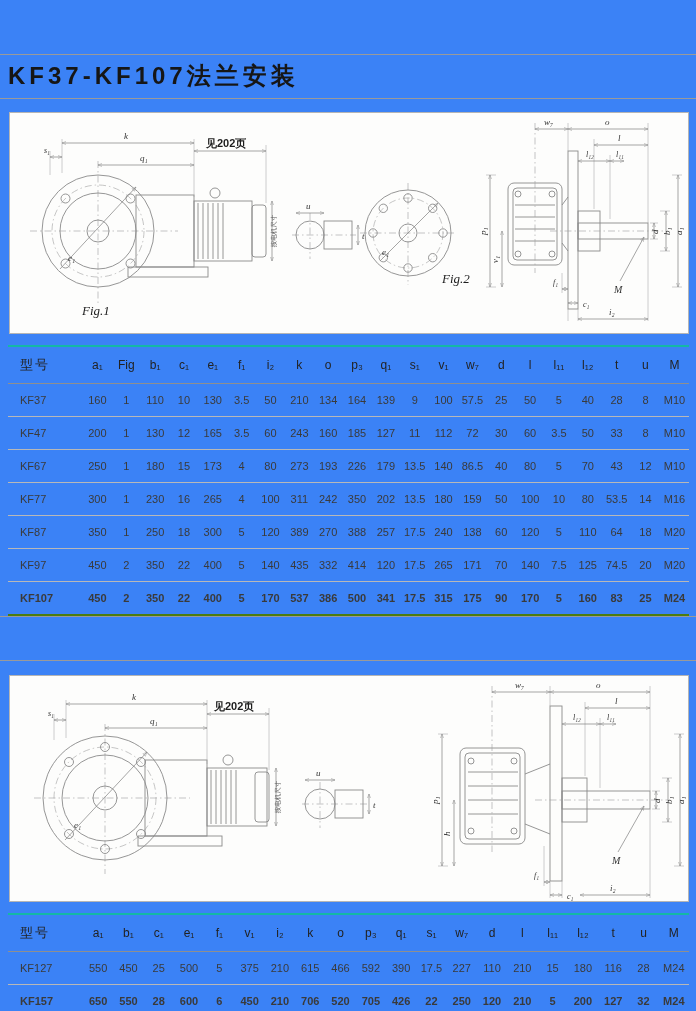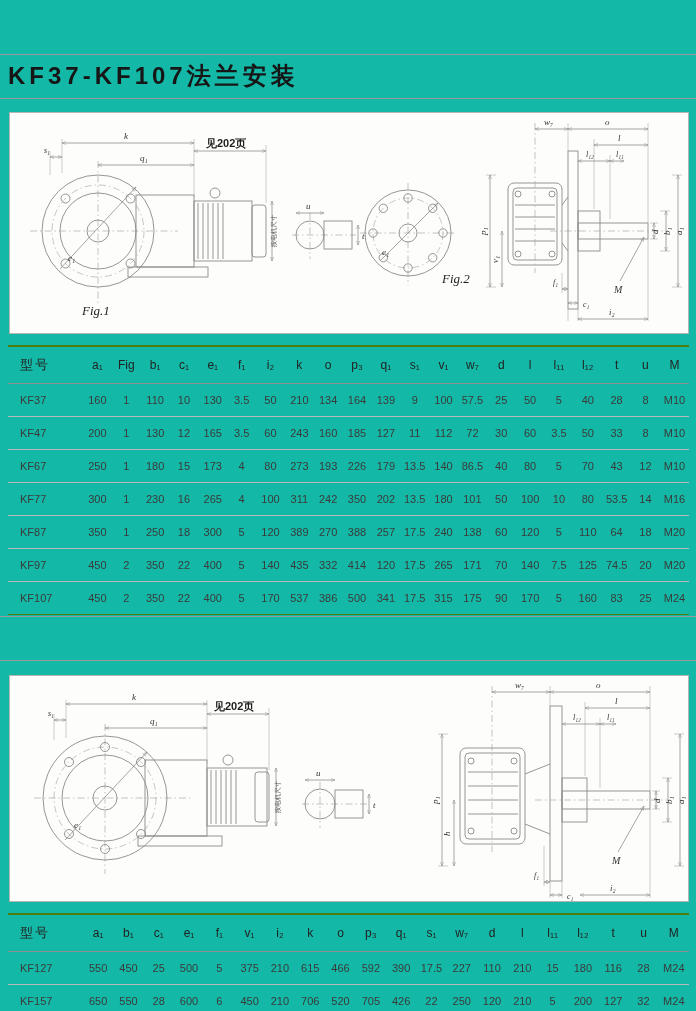--- a/index.html
+++ b/index.html
@@ -1,28 +1,28 @@
 <!DOCTYPE html>
 <html><head>
 <meta charset="utf-8">
 <style>
   html,body{margin:0;padding:0;}
-  .page{position:relative;width:696px;height:1011px;background:#14b8a6;overflow:hidden;
+  .page{position:relative;width:696px;height:1011px;background:#3b82f6;overflow:hidden;
         font-family:"Liberation Sans",sans-serif;color:#222;}
   .rule{position:absolute;left:0;width:696px;height:1px;background:#9a9a9a;}
   .sec-title{position:absolute;left:8px;font-size:24px;font-weight:bold;letter-spacing:4px;
              color:#161616;white-space:nowrap;}
   .panel{position:absolute;left:9px;width:678px;border:1px solid #b5b5b5;background:#fdfdfc;}
   
   .dim-table{position:absolute;left:8px;width:681px;border-collapse:collapse;table-layout:fixed;
              font-size:11px;color:#3a3a3a;}
   .dim-table th{height:34px;font-size:12px;font-weight:normal;color:#222;
-                border-top:2px solid #4d7c0f;border-bottom:1px solid #8f8f8f;text-align:center;}
+                border-top:2px solid #14b8a6;border-bottom:1px solid #8f8f8f;text-align:center;}
   .dim-table td{height:30px;text-align:center;border-bottom:1px solid #b8b8b8;}
-  .dim-table tbody tr:last-child td{border-bottom:1px solid #4d7c0f;}
+  .dim-table tbody tr:last-child td{border-bottom:3px solid #4d7c0f;font-weight:bold;}
   .dim-table th:first-child,.dim-table td:first-child{width:62px;text-align:left;padding-left:12px;}
   .dim-table th:first-child{font-size:13px;letter-spacing:2px;}
   
   svg line,svg path,svg rect,svg circle,svg ellipse,svg polyline,svg polygon{
       stroke:#8a8a8a;fill:none;stroke-width:0.9;}
   svg text{stroke:none;fill:#333;}
   .cl{stroke-dasharray:7 3 1.5 3;stroke-width:0.6;stroke:#a0a0a0;}
   .ext{stroke-width:0.55;stroke:#a5a5a5;}
   .dim{stroke-width:0.7;stroke:#808080;}
   .t-lbl{font:italic 9px "Liberation Serif",serif;}
@@ -315,21 +315,21 @@
           <td>16</td>
           <td>265</td>
           <td>4</td>
           <td>100</td>
           <td>311</td>
           <td>242</td>
           <td>350</td>
           <td>202</td>
           <td>13.5</td>
           <td>180</td>
-          <td>101</td>
+          <td>159</td>
           <td>50</td>
           <td>100</td>
           <td>10</td>
           <td>80</td>
           <td>53.5</td>
           <td>14</td>
           <td>M16</td>
         </tr>
         <tr>
           <td>KF87</td>

